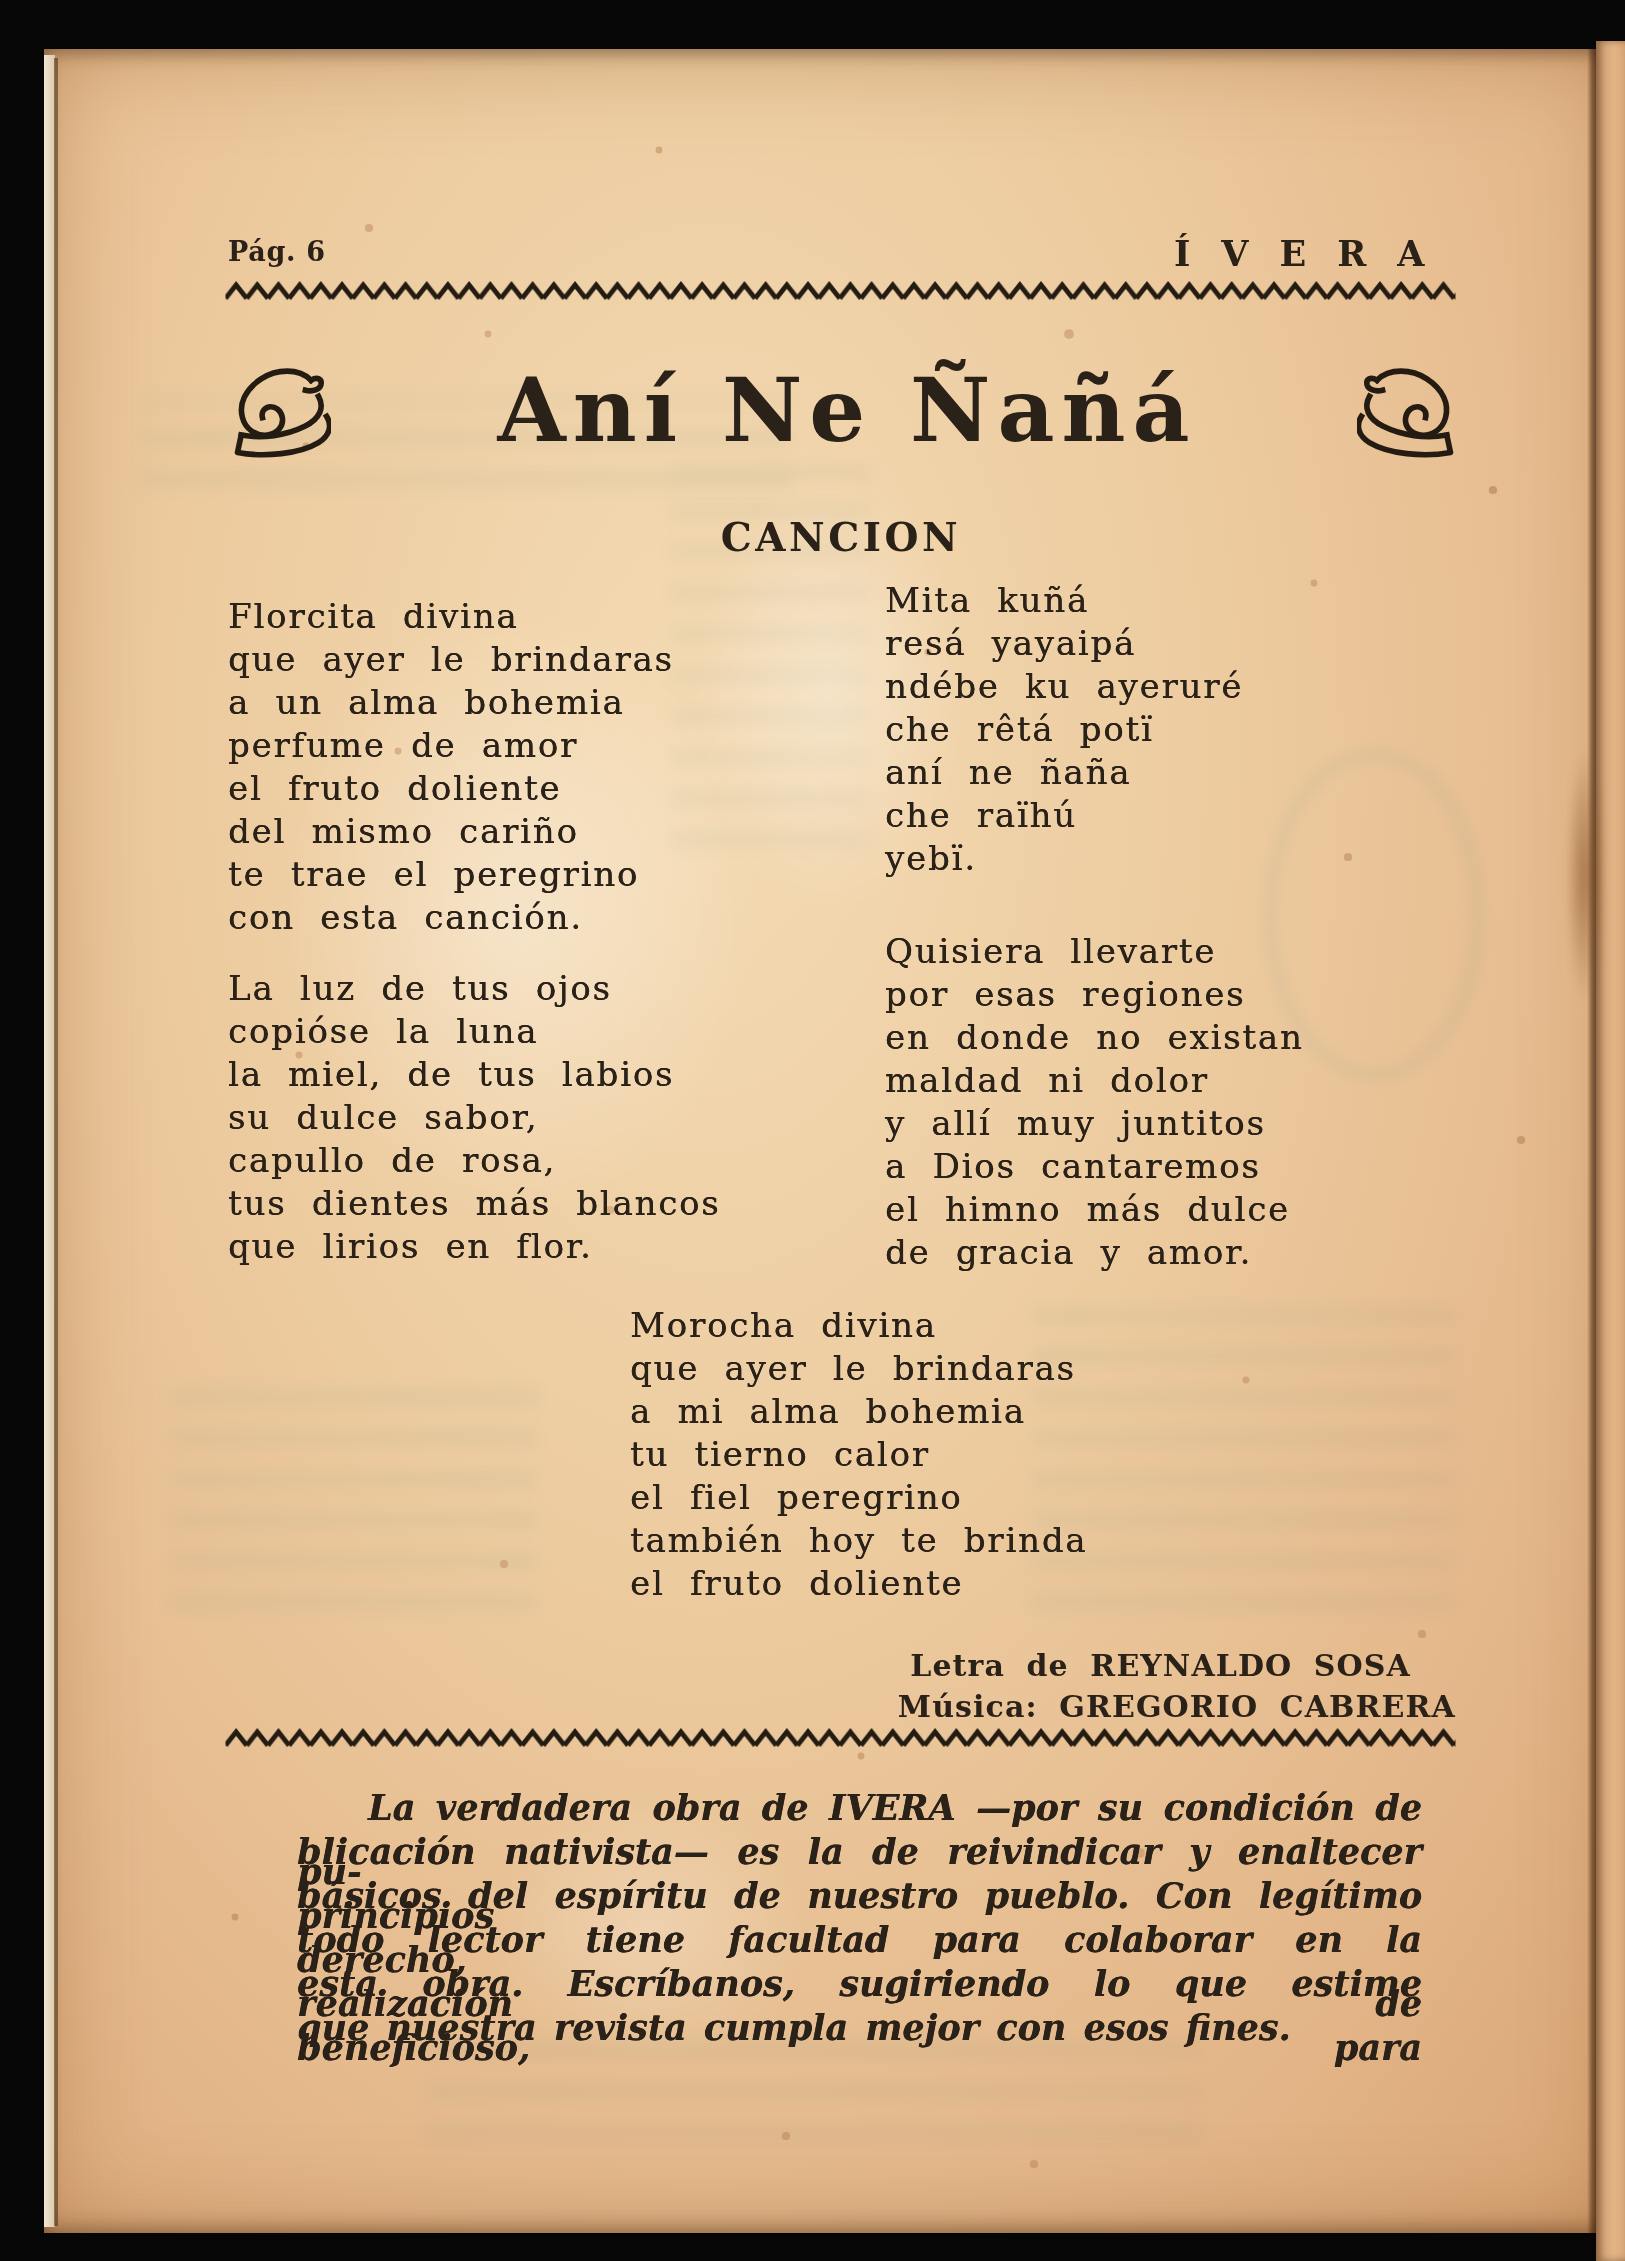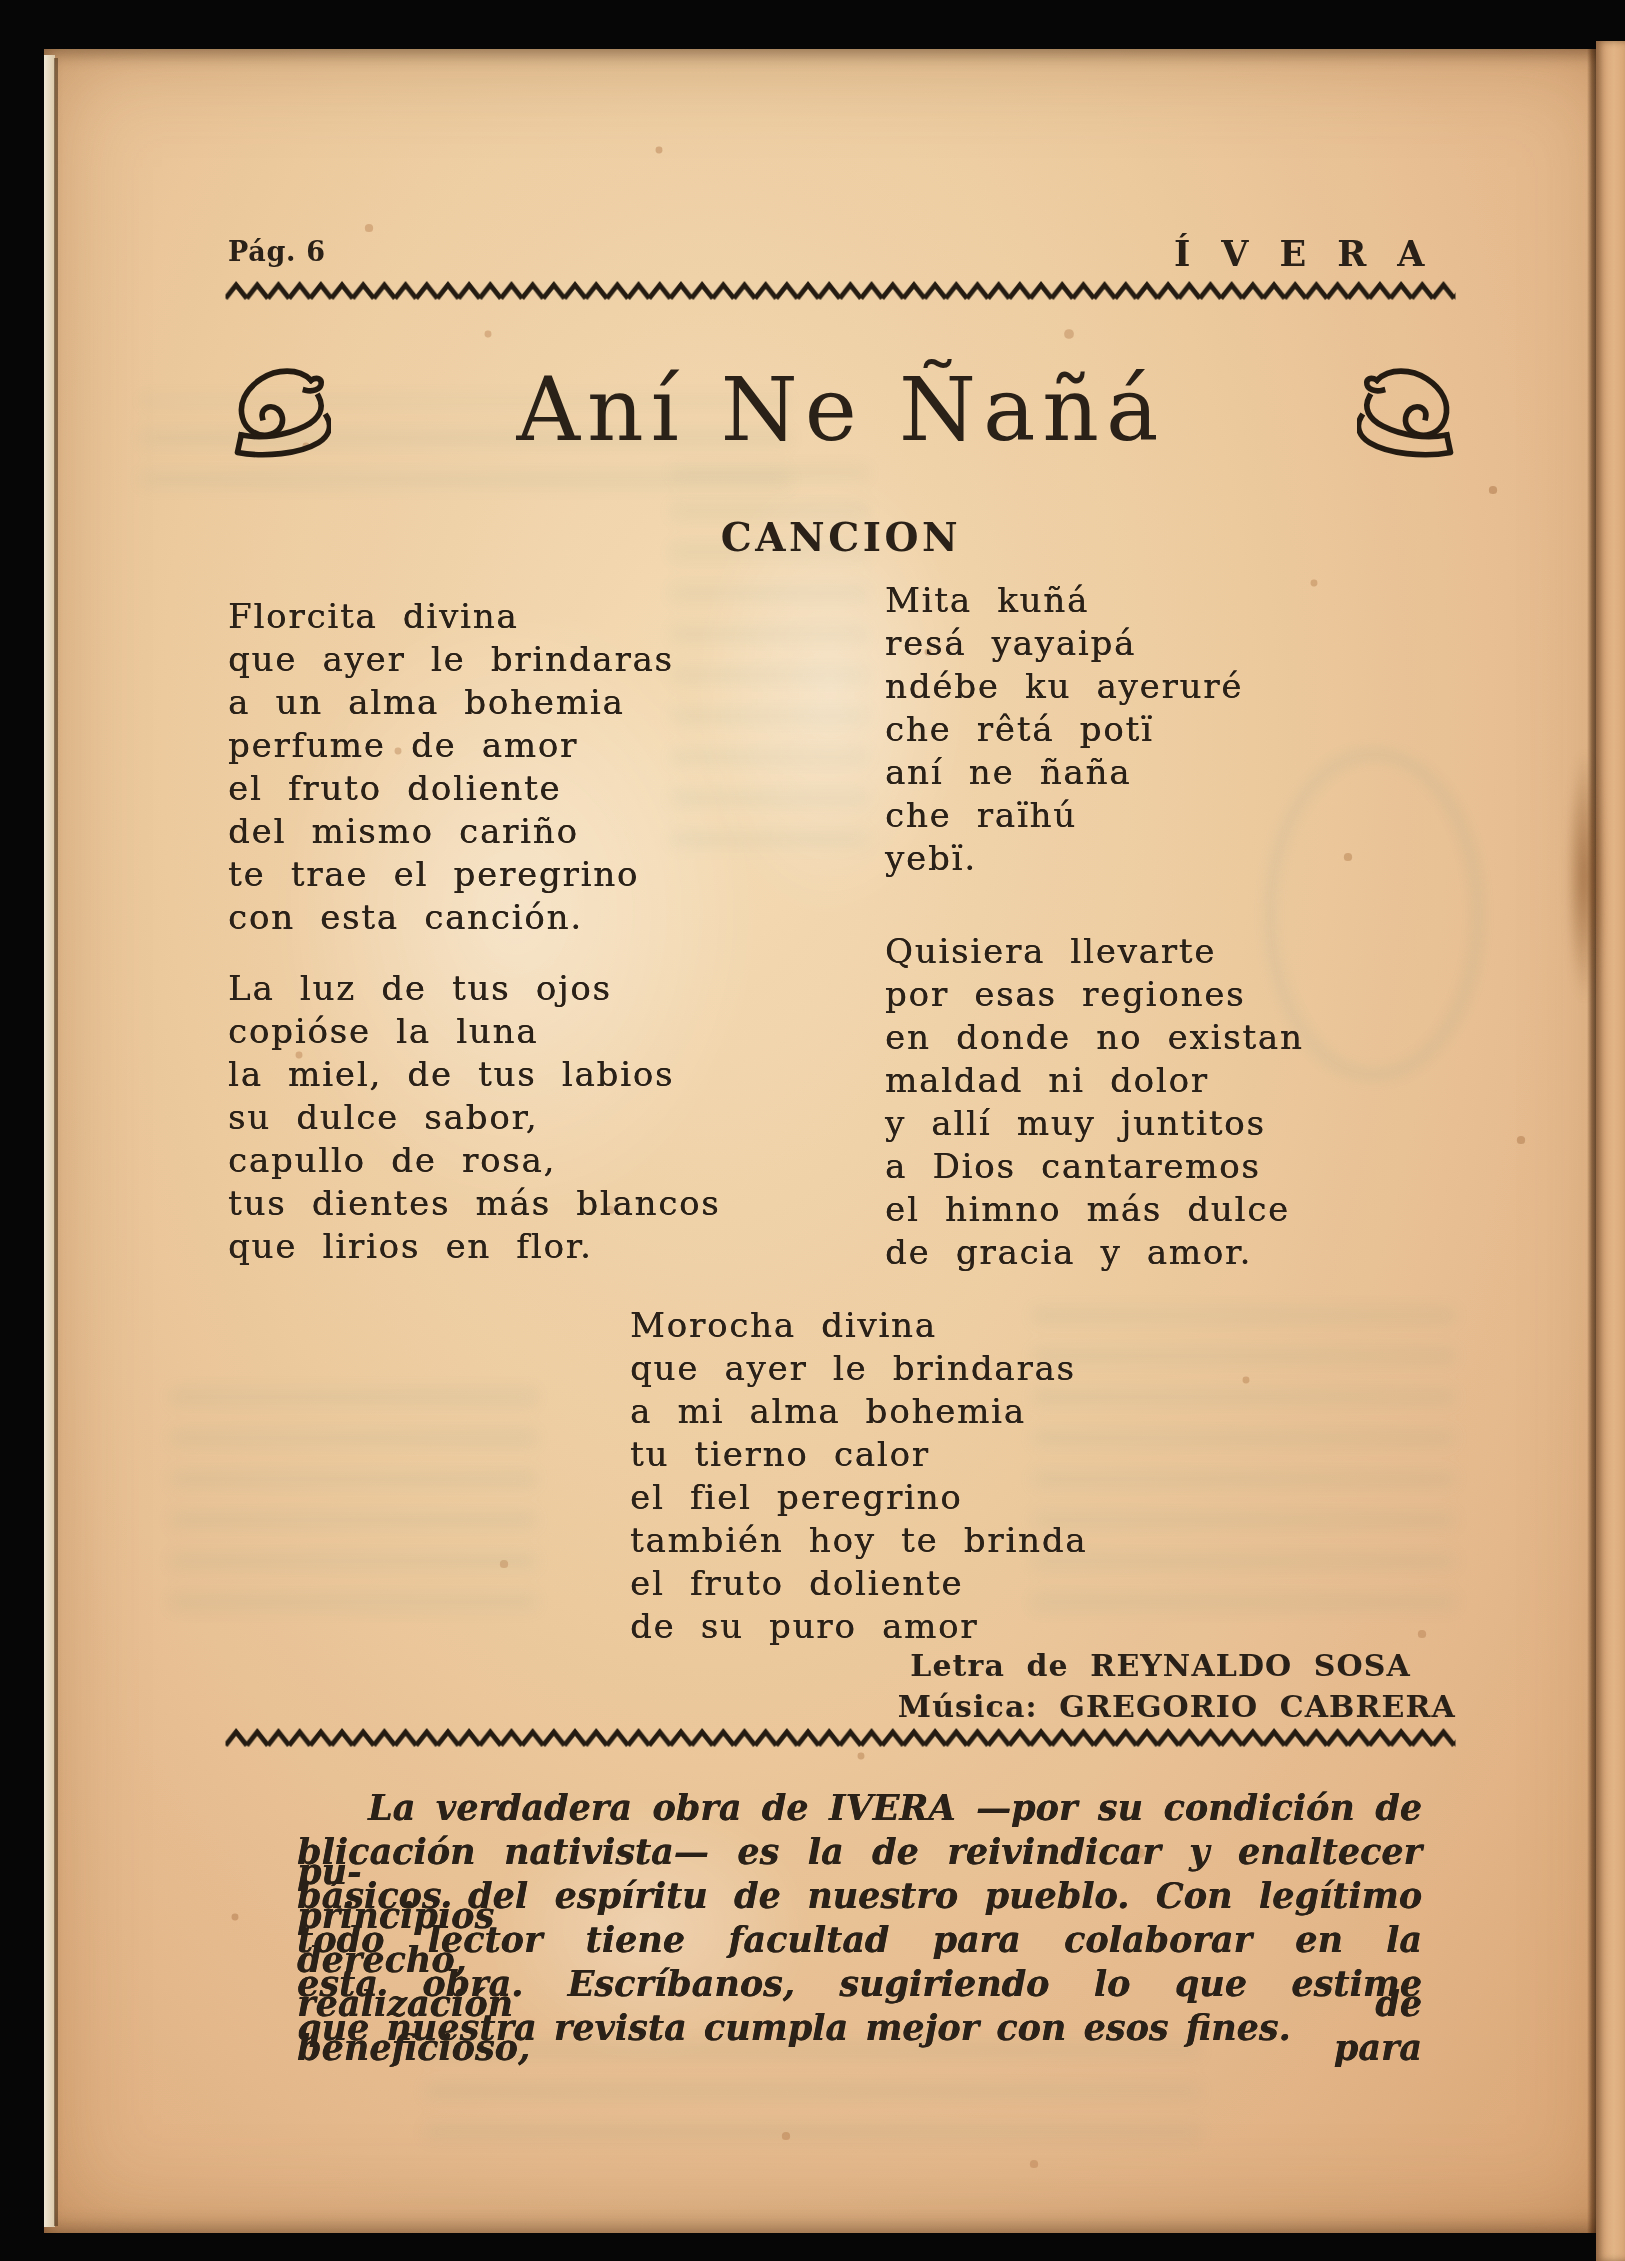--- a/index.html
+++ b/index.html
@@ -50,22 +50,22 @@
       486px 332px 0 1.4px rgba(158,92,42,.3), 859px 1754px 0 1.4px rgba(150,85,38,.3);}
   
   .header-label{position:absolute;left:228px;top:236px;font-size:27px;font-weight:700;letter-spacing:0.7px;}
   .masthead{position:absolute;left:1174px;top:233px;font-size:35px;font-weight:700;letter-spacing:31px;}
   .zigzag{position:absolute;left:225px;width:1231px;height:22.6px;}
   .zigzag.top{top:280px;}
   .zigzag.bottom{top:1727px;}
   .ornament{position:absolute;top:358px;width:106px;height:113px;color:#241c12;}
   .ornament.left{left:225px;}
   .ornament.right{left:1357px;transform:scaleX(-1);}
-  .page-title{position:absolute;left:226px;top:358px;width:1230px;text-align:center;
-    font-size:88px;font-weight:400;letter-spacing:7px;white-space:nowrap;}
+  .page-title{position:absolute;left:232px;top:358px;width:1230px;text-align:center;
+    font-size:88px;font-weight:700;letter-spacing:7px;white-space:nowrap;}
   .genre{position:absolute;left:226px;top:514px;width:1230px;text-align:center;
     font-size:39px;font-weight:600;letter-spacing:3.5px;}
   .stanza{position:absolute;font-size:34px;line-height:43px;letter-spacing:1.8px;word-spacing:12.7px;
     text-shadow:0.3px 0 0 currentColor;}
   .stanza .poem-line{white-space:nowrap;height:43px;}
   #stanza-left-1{left:228px;top:579px;margin-top:16px;}
   #stanza-right-1{left:885px;top:579px;}
   #stanza-right-2{left:885px;top:930px;}
   #stanza-left-2{left:228px;top:967px;}
   #stanza-center{left:630px;top:1304px;}
@@ -172,21 +172,20 @@
       <div class="poem-line">de gracia y amor.</div>
     </div>
   <div class="stanza" id="stanza-center">
       <div class="poem-line">Morocha divina</div>
       <div class="poem-line">que ayer le brindaras</div>
       <div class="poem-line">a mi alma bohemia</div>
       <div class="poem-line">tu tierno calor</div>
       <div class="poem-line">el fiel peregrino</div>
       <div class="poem-line">también hoy te brinda</div>
       <div class="poem-line">el fruto doliente</div>
-      <div class="poem-line">de su puro amor</div>
     </div>
 
   <div class="credits">
     <div class="credit-line first">Letra de REYNALDO SOSA</div>
     <div class="credit-line">Música: GREGORIO CABRERA</div>
   </div>
 
   <svg class="zigzag bottom" xmlns="http://www.w3.org/2000/svg" viewBox="0 0 1742 32" width="1231" height="22.6">
     <defs>
       <pattern id="zzB" width="30" height="32" patternUnits="userSpaceOnUse">

